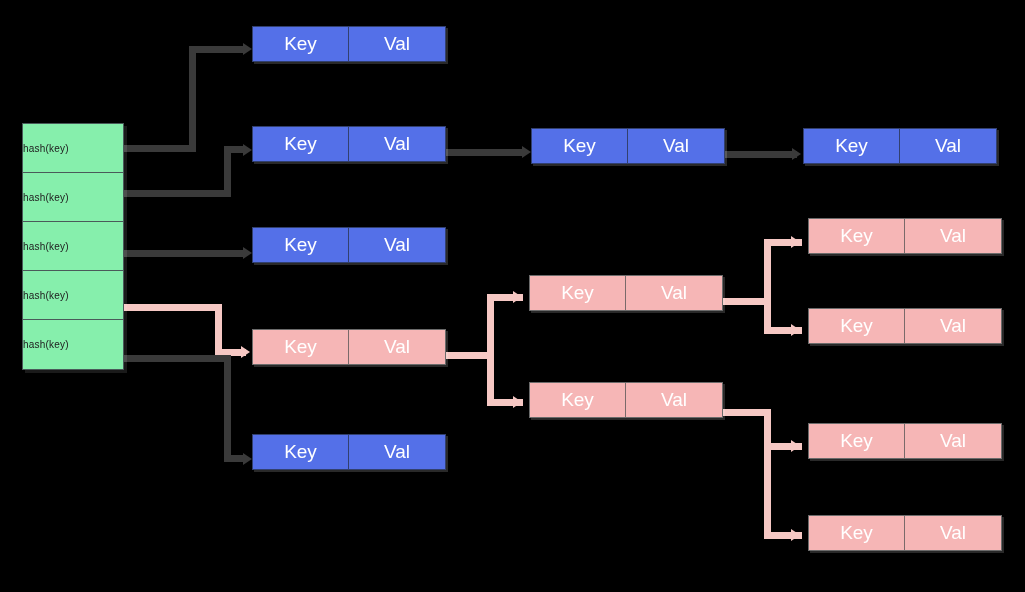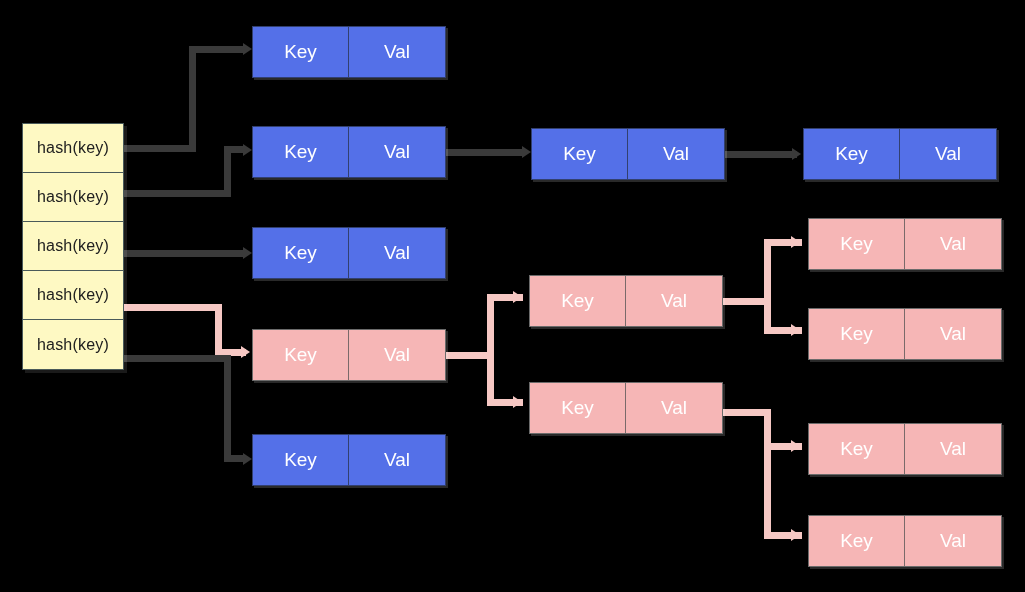--- a/index.html
+++ b/index.html
@@ -14,34 +14,34 @@
   .hash-table{
     position:absolute;
     left:22px;top:123px;
     width:102px;
     border:1.5px solid #4a5a5a;
     box-sizing:border-box;
     box-shadow:3px 3px 0 rgba(255,255,255,0.10);
   }
   .hash-slot{
     height:49px;
-    background:#fef9c3;
+    background:#86efac;
     border-bottom:1.5px solid #4a5a5a;
     box-sizing:border-box;
-    display:flex;align-items:center;justify-content:center;
+    display:flex;align-items:center;justify-content:flex-start;
     color:#202020;
-    font-size:16px;
+    font-size:10px;
     letter-spacing:.2px;
   }
   .hash-slot:last-child{border-bottom:none;}
 
   
   .node{
     position:absolute;
-    height:52px;
+    height:36px;
     display:flex;
     box-sizing:border-box;
     border:1.5px solid #5a5a5a;
   }
   .node .cell{
     flex:1 1 50%;
     display:flex;align-items:center;justify-content:center;
     color:#ffffff;
     font-size:19px;
     box-sizing:border-box;

